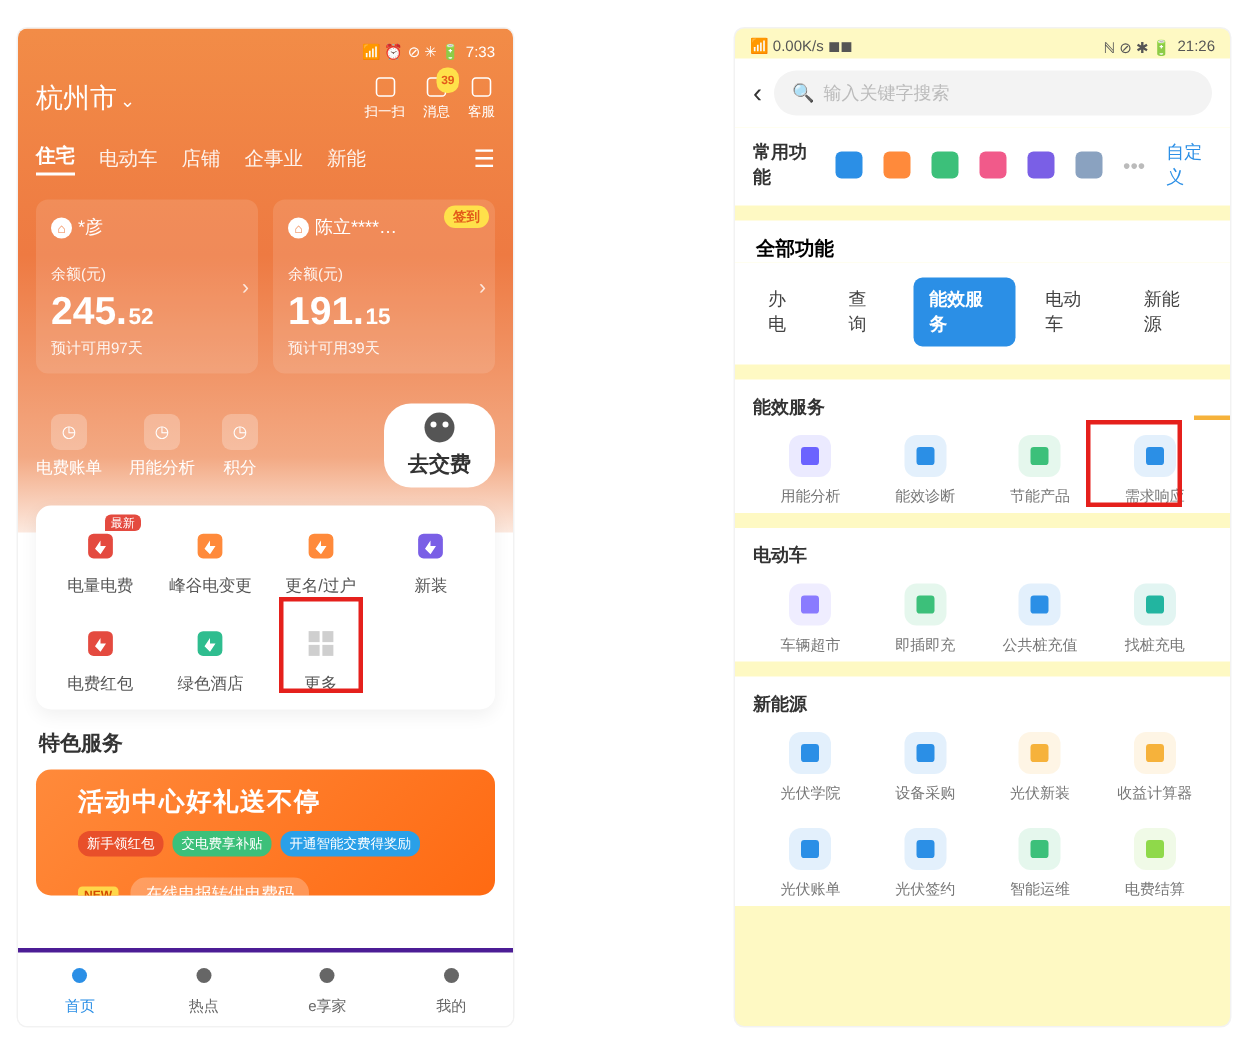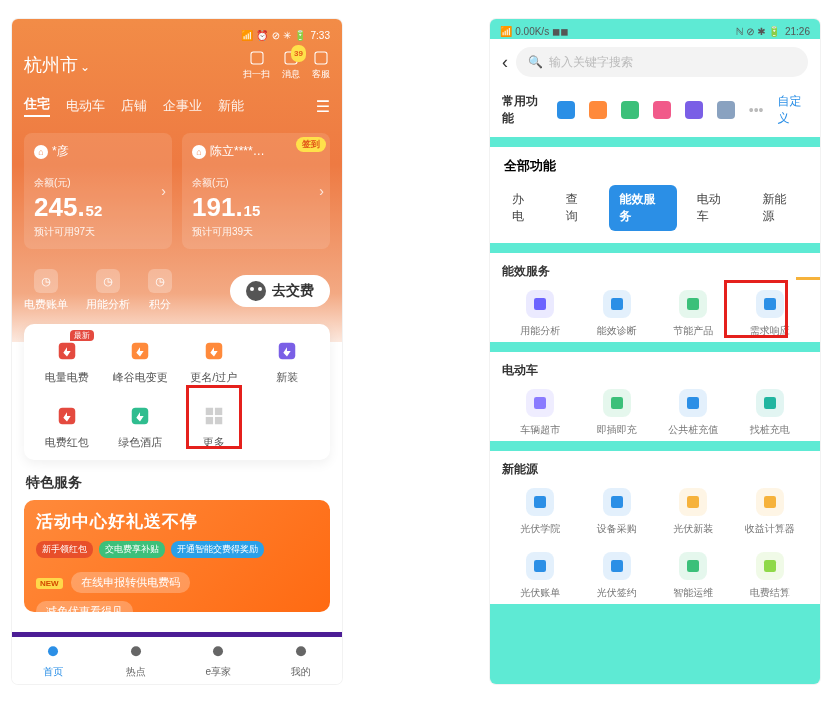--- a/index.html
+++ b/index.html
@@ -62,21 +62,21 @@
   .acc .est{opacity:.9;margin-top:2px;}
   .acc .chevr{position:absolute;right:6px;top:50%;transform:translateY(-50%);font-size:14px;opacity:.8;}
   .acc .tag{position:absolute;right:4px;top:4px;background:#ffe14a;color:#e35a1a;border-radius:8px;padding:1px 6px;font-size:9px;font-weight:600;}
   .quickrow{
     display:flex;align-items:center;gap:18px;margin-top:20px;font-size:11px;
   }
   .quickrow .qitem{display:flex;flex-direction:column;align-items:center;gap:4px;}
   .quickrow .qic{width:24px;height:24px;background:rgba(255,255,255,.25);border-radius:6px;display:flex;align-items:center;justify-content:center;}
   .paybtn{
     margin-left:auto;background:#fff;color:#333;border-radius:18px;
-    padding:6px 16px;font-size:14px;font-weight:600;display:flex;align-items:center;gap:6px;
+    padding:6px 16px;font-size:14px;font-weight:600;display:flex;align-items:center;gap:6px;flex-direction:column;
   }
   .paybtn .bot{width:20px;height:20px;background:#555;border-radius:50%;position:relative;}
   .paybtn .bot::before{content:"";position:absolute;left:4px;top:6px;width:4px;height:4px;background:#fff;border-radius:50%;}
   .paybtn .bot::after{content:"";position:absolute;right:4px;top:6px;width:4px;height:4px;background:#fff;border-radius:50%;}
   .grid8,.grid8row{background:#fff;}
   .grid8{
     margin:-18px 12px 0;background:#fff;border-radius:10px;
     box-shadow:0 4px 12px rgba(0,0,0,.06);
     display:grid;grid-template-columns:repeat(4,1fr);
     padding:14px 6px 10px;row-gap:18px;font-size:11px;color:#555;
@@ -85,42 +85,42 @@
   .gcell{display:flex;flex-direction:column;align-items:center;gap:6px;}
   .gic{width:26px;height:26px;border-radius:6px;display:flex;align-items:center;justify-content:center;position:relative;}
   .gic svg{width:22px;height:22px;}
   .newtag{position:absolute;top:-8px;right:-14px;background:#e44a3f;color:#fff;font-size:8px;padding:0 4px;border-radius:4px 4px 4px 0;}
   .morecell{position:relative;}
   .redbox{position:absolute;border:3px solid #e5201c;pointer-events:none;}
   
   .red-more{left:9px;top:-18px;width:56px;height:64px;}
   .section-title{font-size:14px;font-weight:700;margin:14px 14px 8px;color:#333;}
   .banner{
-    margin:6px 12px 0;height:112px;border-radius:10px;
+    margin:6px 12px 0;height:84px;border-radius:10px;
     background:linear-gradient(135deg,#ff8a3b,#ff6a12);
-    color:#fff;padding:10px 12px;position:relative;overflow:hidden;
+    color:#fff;padding:10px 28px;position:relative;overflow:hidden;
   }
   .banner h3{font-size:17px;font-weight:700;letter-spacing:1px;}
   .banner .chips{display:flex;gap:6px;margin-top:8px;font-size:9px;}
   .banner .chip{padding:2px 6px;border-radius:8px;}
   .banner .c1{background:#e84f2a;}
   .banner .c2{background:#3cc07a;}
   .banner .c3{background:#2aa0e8;}
   .banner .line{background:rgba(255,255,255,.25);border-radius:10px;padding:3px 10px;font-size:11px;margin-top:8px;display:inline-block;}
   .banner .new{background:#ffd84a;color:#d34a00;font-size:8px;font-weight:700;padding:1px 4px;border-radius:3px;margin-right:4px;}
   .bottomnav{
     position:absolute;bottom:0;left:0;right:0;height:52px;background:#fff;
-    display:flex;border-top:5px solid #4c1d95;
+    display:flex;border-top:3px solid #4c1d95;
   }
   .bottomnav .bitem{flex:1;display:flex;flex-direction:column;align-items:center;justify-content:center;font-size:10px;color:#666;gap:2px;}
   .bottomnav .bitem.active{color:#2b8fe6;}
   .bottomnav svg{width:20px;height:20px;}
 
   
-  .right{background:#5eead4;}
+  .right{background:#fef9c3;}
   .right .statusbar{color:#555;padding:4px 10px 0;height:20px;justify-content:space-between;}
   .right .statusbar .l,.right .statusbar .r{display:flex;gap:4px;align-items:center;}
   .searchrow{display:flex;align-items:center;gap:8px;padding:8px 12px;background:#fff;}
   .searchrow .back{font-size:18px;color:#333;}
   .searchbox{
     flex:1;background:#f3f3f3;border-radius:18px;height:30px;
     display:flex;align-items:center;gap:6px;padding:0 12px;color:#bbb;font-size:12px;
   }
   .fav{background:#fff;padding:8px 12px 10px;display:flex;align-items:center;gap:14px;}
   .fav .lbl{font-size:12px;font-weight:700;color:#333;}

